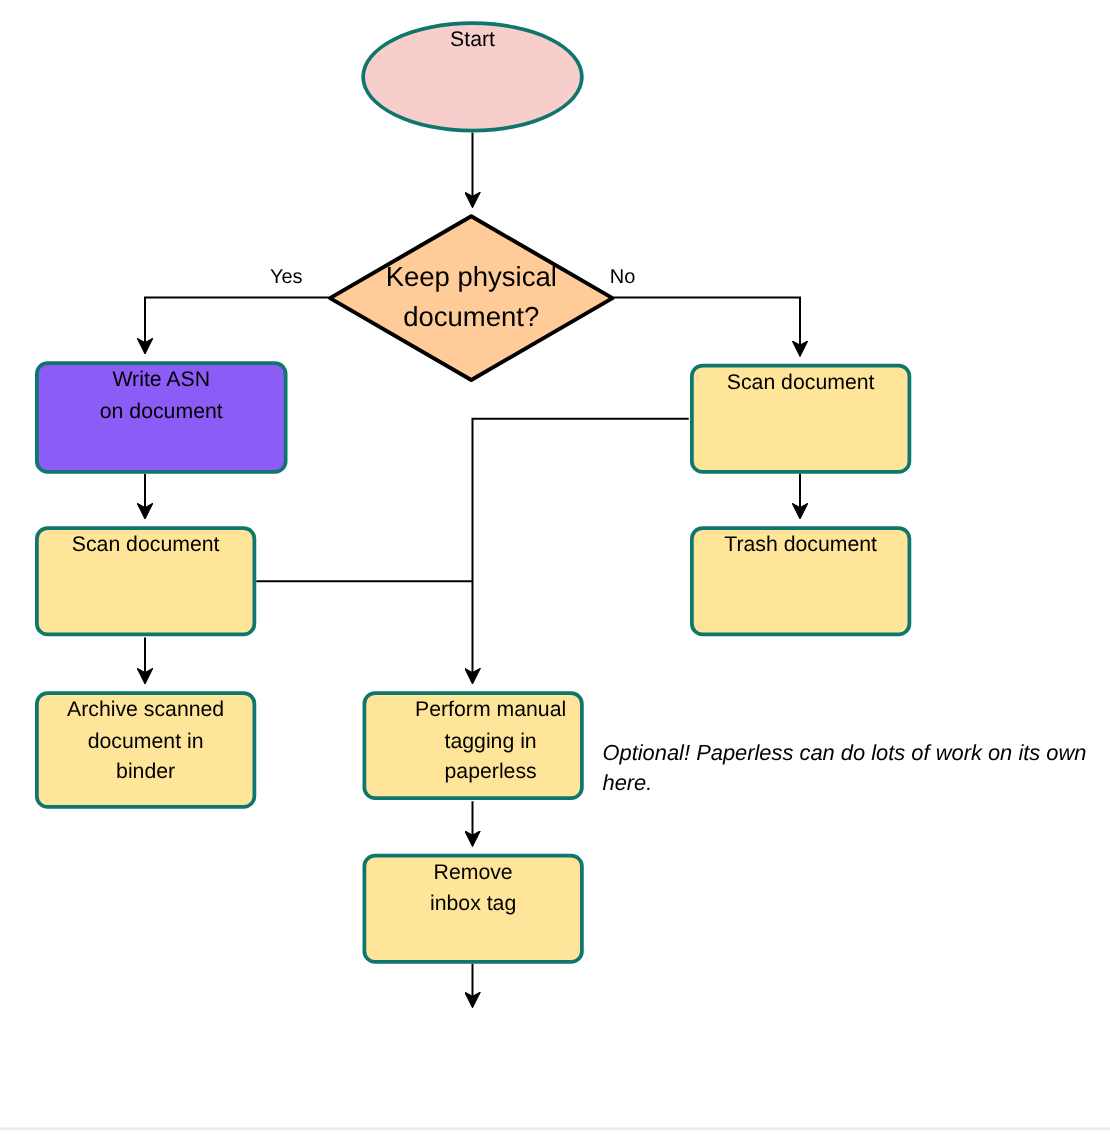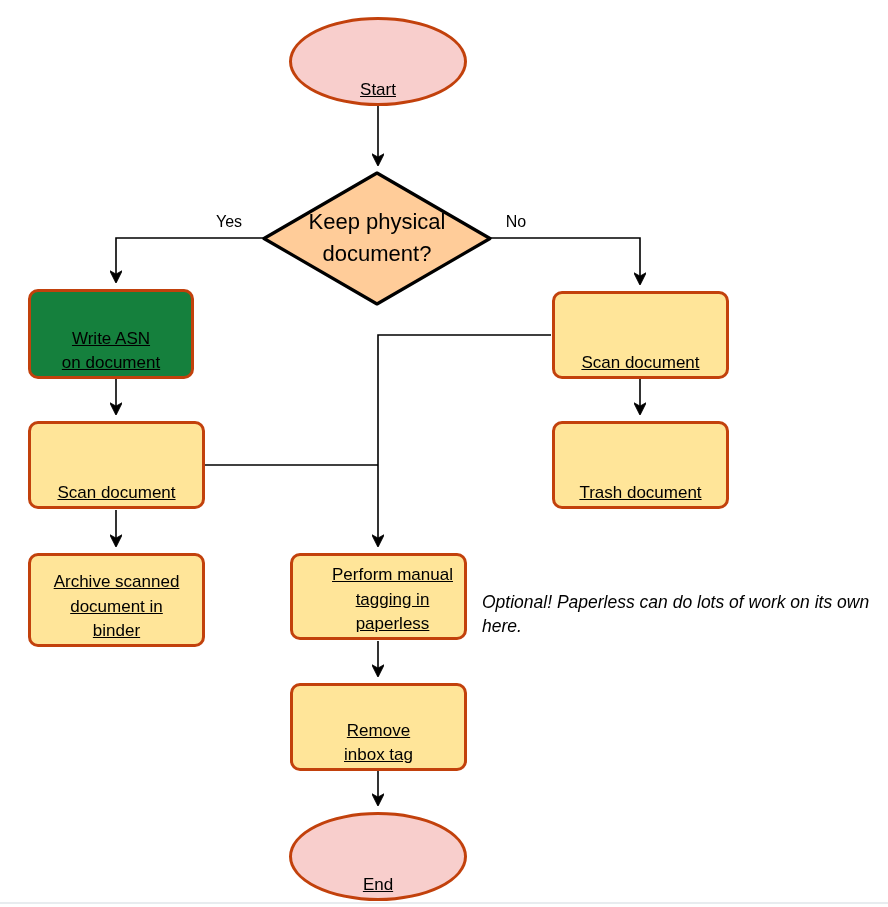--- a/index.html
+++ b/index.html
@@ -18,26 +18,25 @@
     position: absolute;
     left: 0; top: 0;
     width: 888px; height: 907px;
   }
 
   .node {
     position: absolute;
     display: flex;
     flex-direction: column;
     align-items: center;
-    justify-content: flex-end;
+    justify-content: flex-start;
     text-align: center;
     font-size: 17px;
     line-height: 1.45;
-    border: 3px solid #c2410c;
-    text-decoration: underline;
+    border: 3px solid #0f766e;
   }
   .process {
     border-radius: 10px;
   }
   .terminator {
     border-radius: 50%;
   }
   .decision-label {
     position: absolute;
     display: flex;
@@ -104,21 +103,21 @@
 
   <div class="node terminator" style="left: 289px; top: 17px; width: 178px; height: 89px; background: rgb(248, 206, 204);">
     <span>Start</span>
   </div>
 
   <div class="decision-label" style="left:277px; top:190px; width:200px; height:96px;">
     <span>Keep physical</span>
     <span>document?</span>
   </div>
 
-  <div class="node process" style="left: 28px; top: 289px; width: 166px; height: 90px; background: #15803d;">
+  <div class="node process" style="left: 28px; top: 289px; width: 202px; height: 90px; background: #8b5cf6;">
     <span>Write ASN</span>
     <span>on document</span>
   </div>
 
   <div class="node process" style="left: 28px; top: 421px; width: 177px; height: 88px; background: rgb(255, 229, 153);">
     <span>Scan document</span>
   </div>
 
   <div class="node process" style="left: 28px; top: 553px; width: 177px; height: 94px; background: rgb(255, 229, 153);">
     <span>Archive scanned</span>
@@ -138,26 +137,23 @@
     <span>Perform manual</span>
     <span>tagging in</span>
     <span>paperless</span>
   </div>
 
   <div class="node process" style="left: 290px; top: 683px; width: 177px; height: 88px; background: rgb(255, 229, 153);">
     <span>Remove</span>
     <span>inbox tag</span>
   </div>
 
-  <div class="node terminator" style="left: 289px; top: 812px; width: 178px; height: 89px; background: rgb(248, 206, 204);">
-    <span>End</span>
-  </div>
 
   <div class="edge-label" style="left:207px; top:212px; width:44px;">Yes</div>
-  <div class="edge-label" style="left:496px; top:212px; width:40px;">No</div>
+  <div class="edge-label" style="left:478px; top:212px; width:40px;">No</div>
 
   <div class="annotation">
     <span>Optional! Paperless can do lots of work on</span>
     <span>its own here.</span>
   </div>
 
   <div class="bottom-divider" style="background: rgb(232, 236, 239);"></div>
 
 </div>
 

